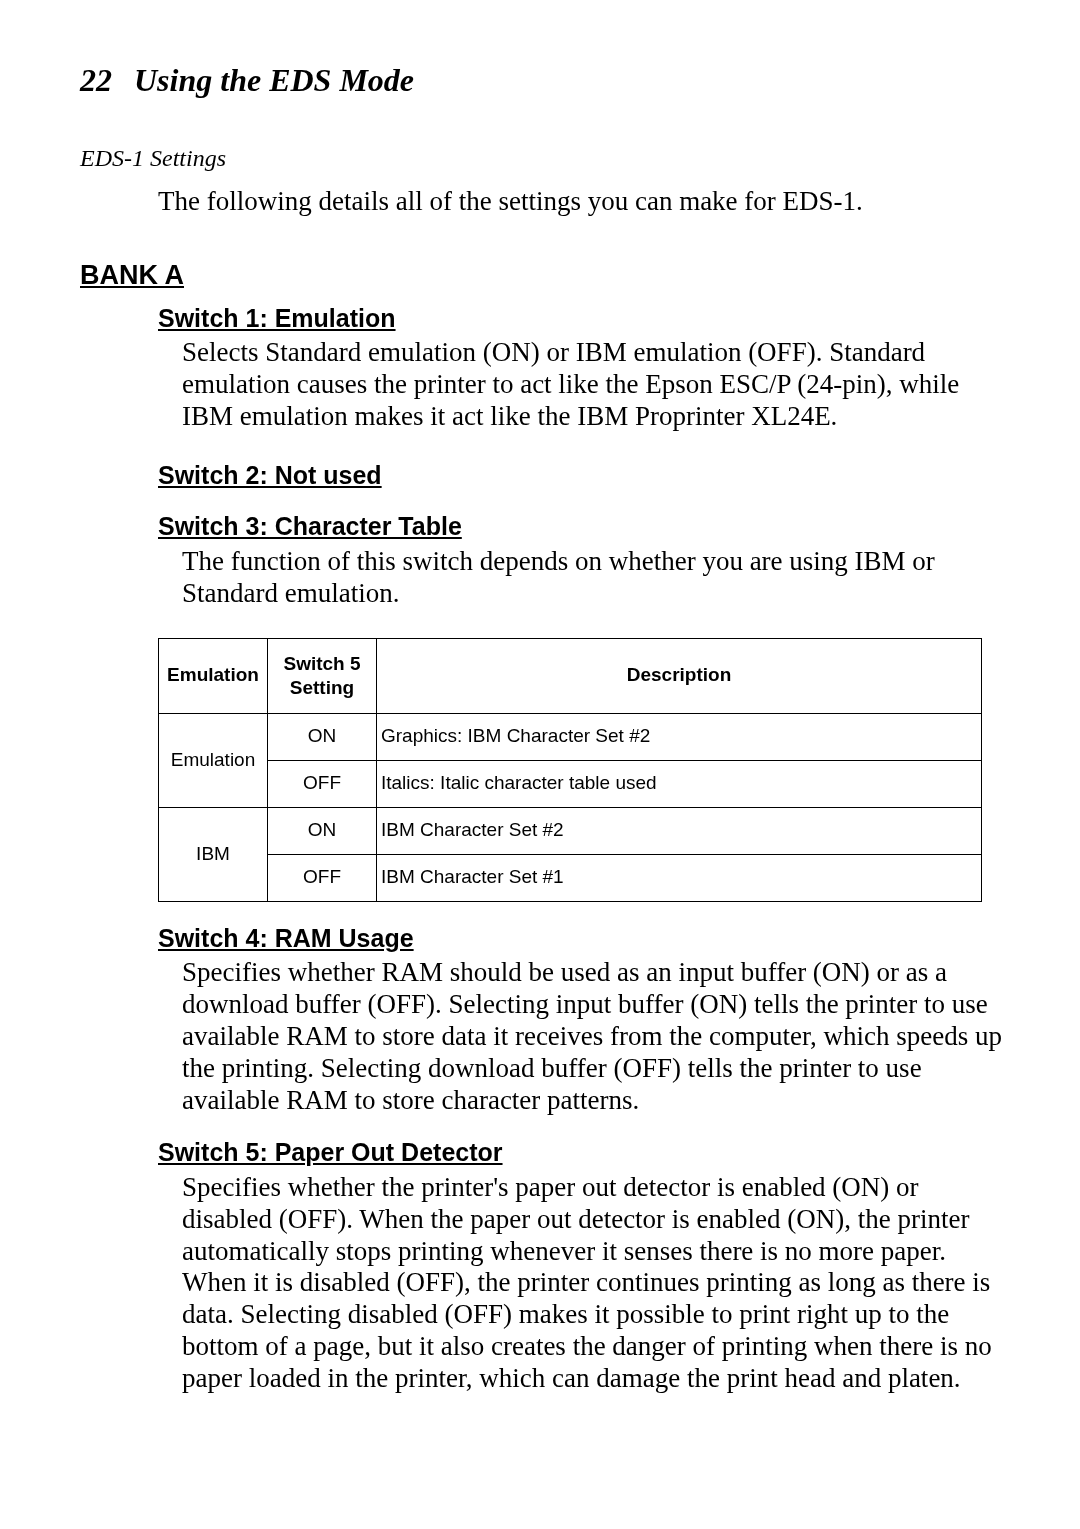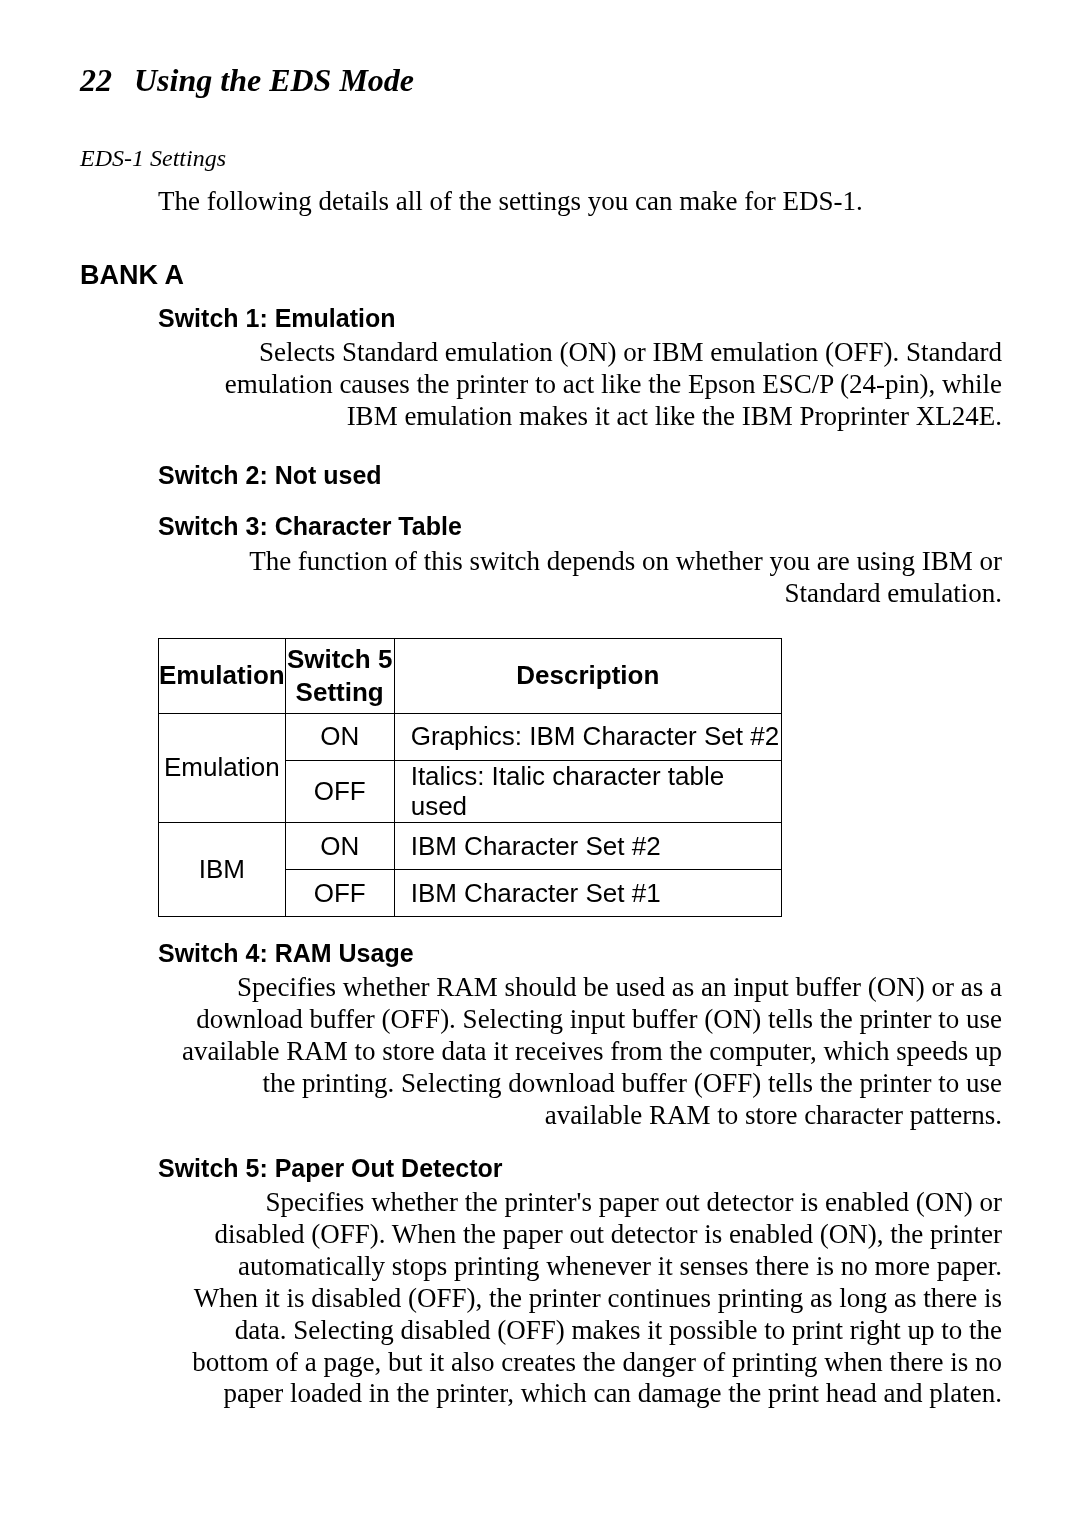--- a/index.html
+++ b/index.html
@@ -35,44 +35,44 @@
     font-weight: normal;
     font-size: 24px;
     margin: 0 0 14px 0;
   }
   .intro {
     margin: 0 0 42px 78px;
   }
   .sans-bold {
     font-family: Arial, Helvetica, sans-serif;
     font-weight: bold;
+    text-decoration: underline;
   }
   h2.bank {
     font-size: 27px;
     margin: 0 0 10px 0;
   }
   h3.switch {
     font-size: 25px;
     margin: 12px 0 4px 78px;
   }
   p.body {
     margin: 0 0 0 102px;
-    text-align: right;
   }
   p.body + h3.switch,
   p.body + .gap { margin-top: 28px; }
   h3.switch + h3.switch { margin-top: 22px; }
   .tbl-wrap {
     margin: 28px 0 22px 78px;
   }
   table {
     border-collapse: collapse;
-    width: 624px;
+    width: 824px;
     font-family: Arial, Helvetica, sans-serif;
-    font-size: 26px;
+    font-size: 19px;
   }
   th, td {
     border: 1.6px solid #000;
     padding: 0;
   }
   th {
     font-weight: bold;
     text-align: center;
     height: 74px;
     vertical-align: middle;
@@ -84,21 +84,21 @@
     vertical-align: middle;
     font-weight: normal;
   }
   td.c-sw {
     width: 108px;
     text-align: center;
     vertical-align: middle;
     height: 46px;
   }
   td.c-desc {
-    padding-left: 16px;
+    padding-left: 4px;
     vertical-align: middle;
   }
 </style>
 </head>
 <body>
 
 <div class="page">
 
   <div class="running-head">
     <span class="page-no">22</span><span>Using the EDS Mode</span>

